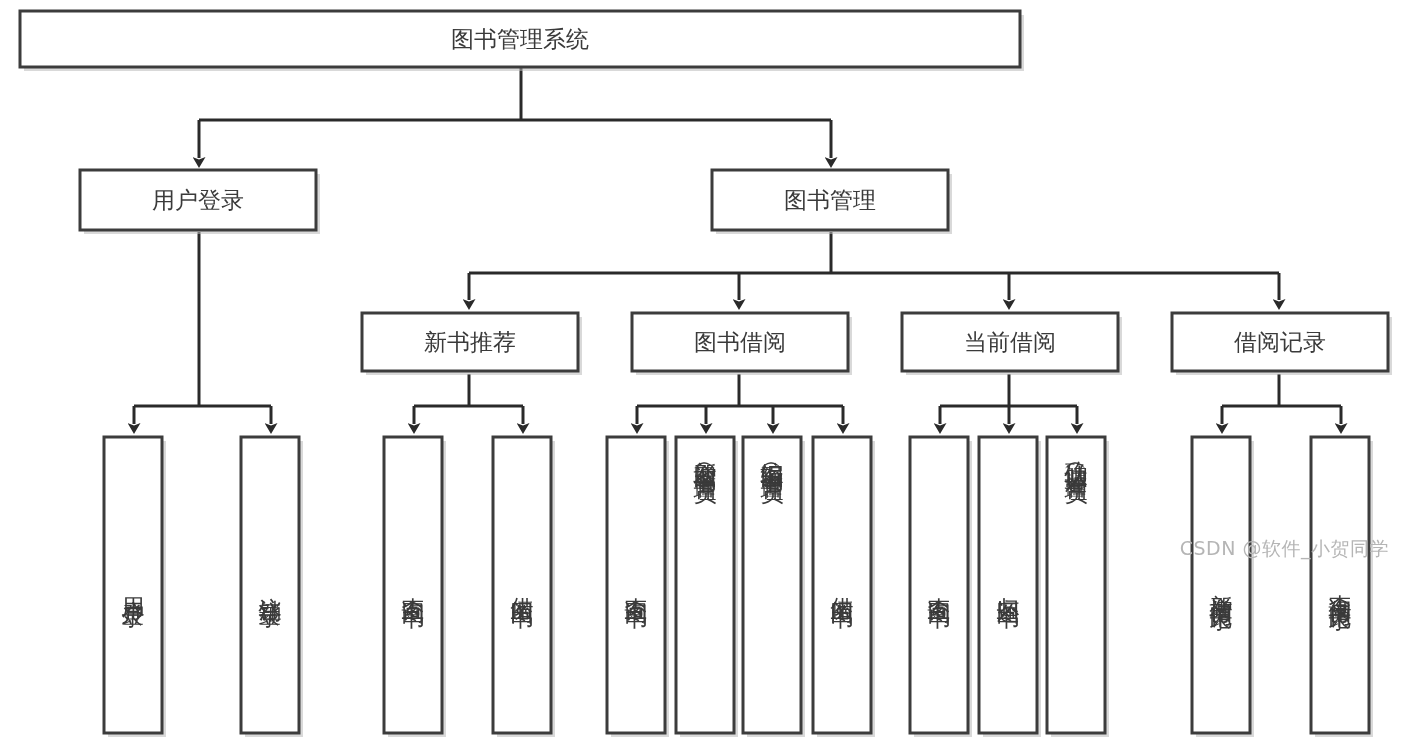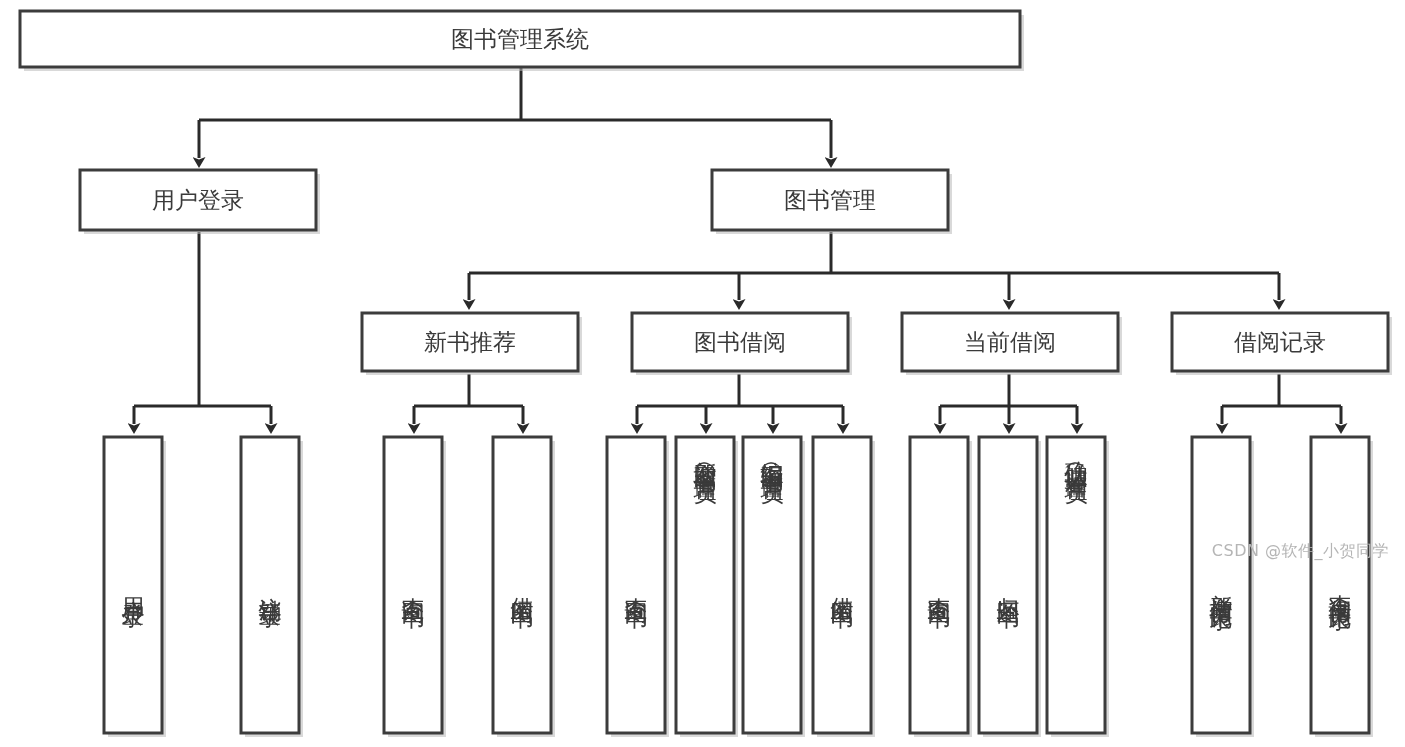--- a/index.html
+++ b/index.html
@@ -66,21 +66,21 @@
     line-height: 1.0;
     color: #3a3a3a;
     letter-spacing: 3px;
     white-space: nowrap;
   }
   .watermark {
     position: absolute;
     right: 16px;
     bottom: 6px;
     font-family: "DejaVu Sans", "Liberation Sans", sans-serif;
-    font-size: 16px;
+    font-size: 19px;
     color: #b5b5b5;
     white-space: nowrap;
     letter-spacing: 0.5px;
   }
 </style>
 </head>
 <body>
 
 <div id="diagram-root">
 

